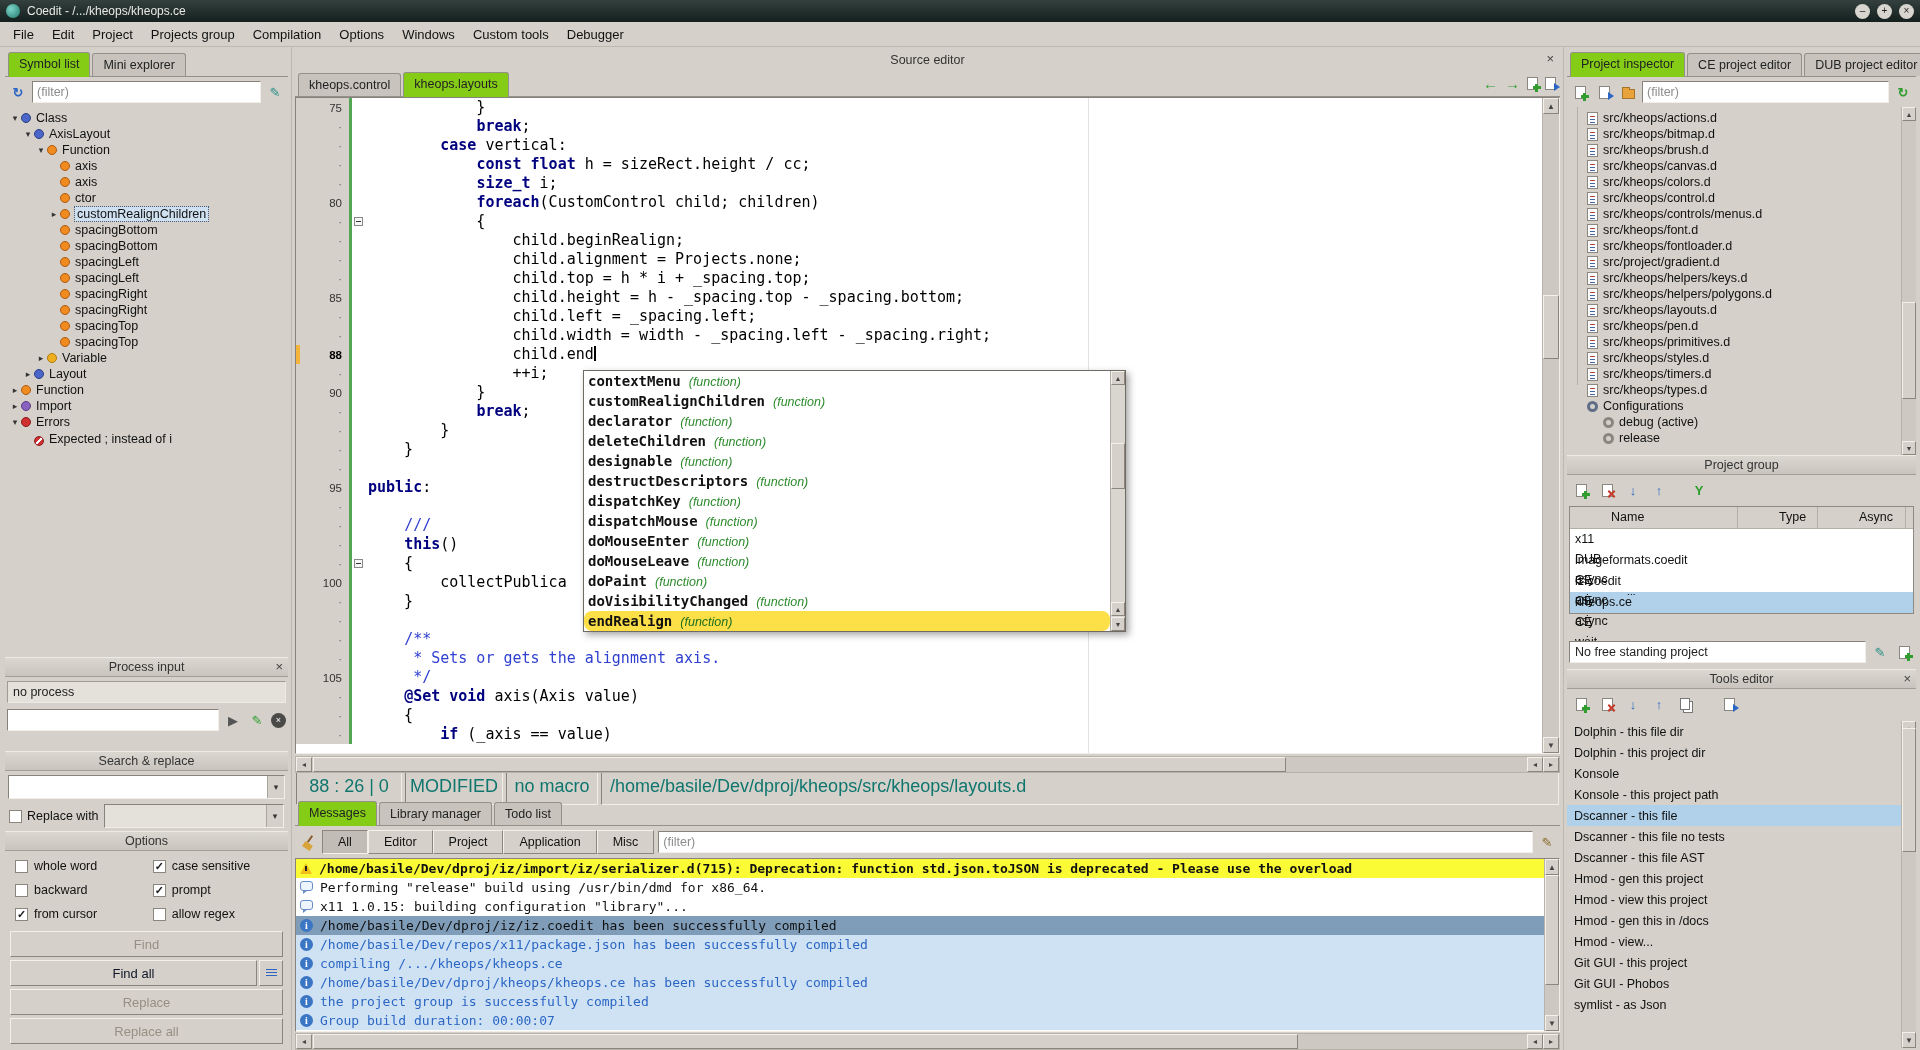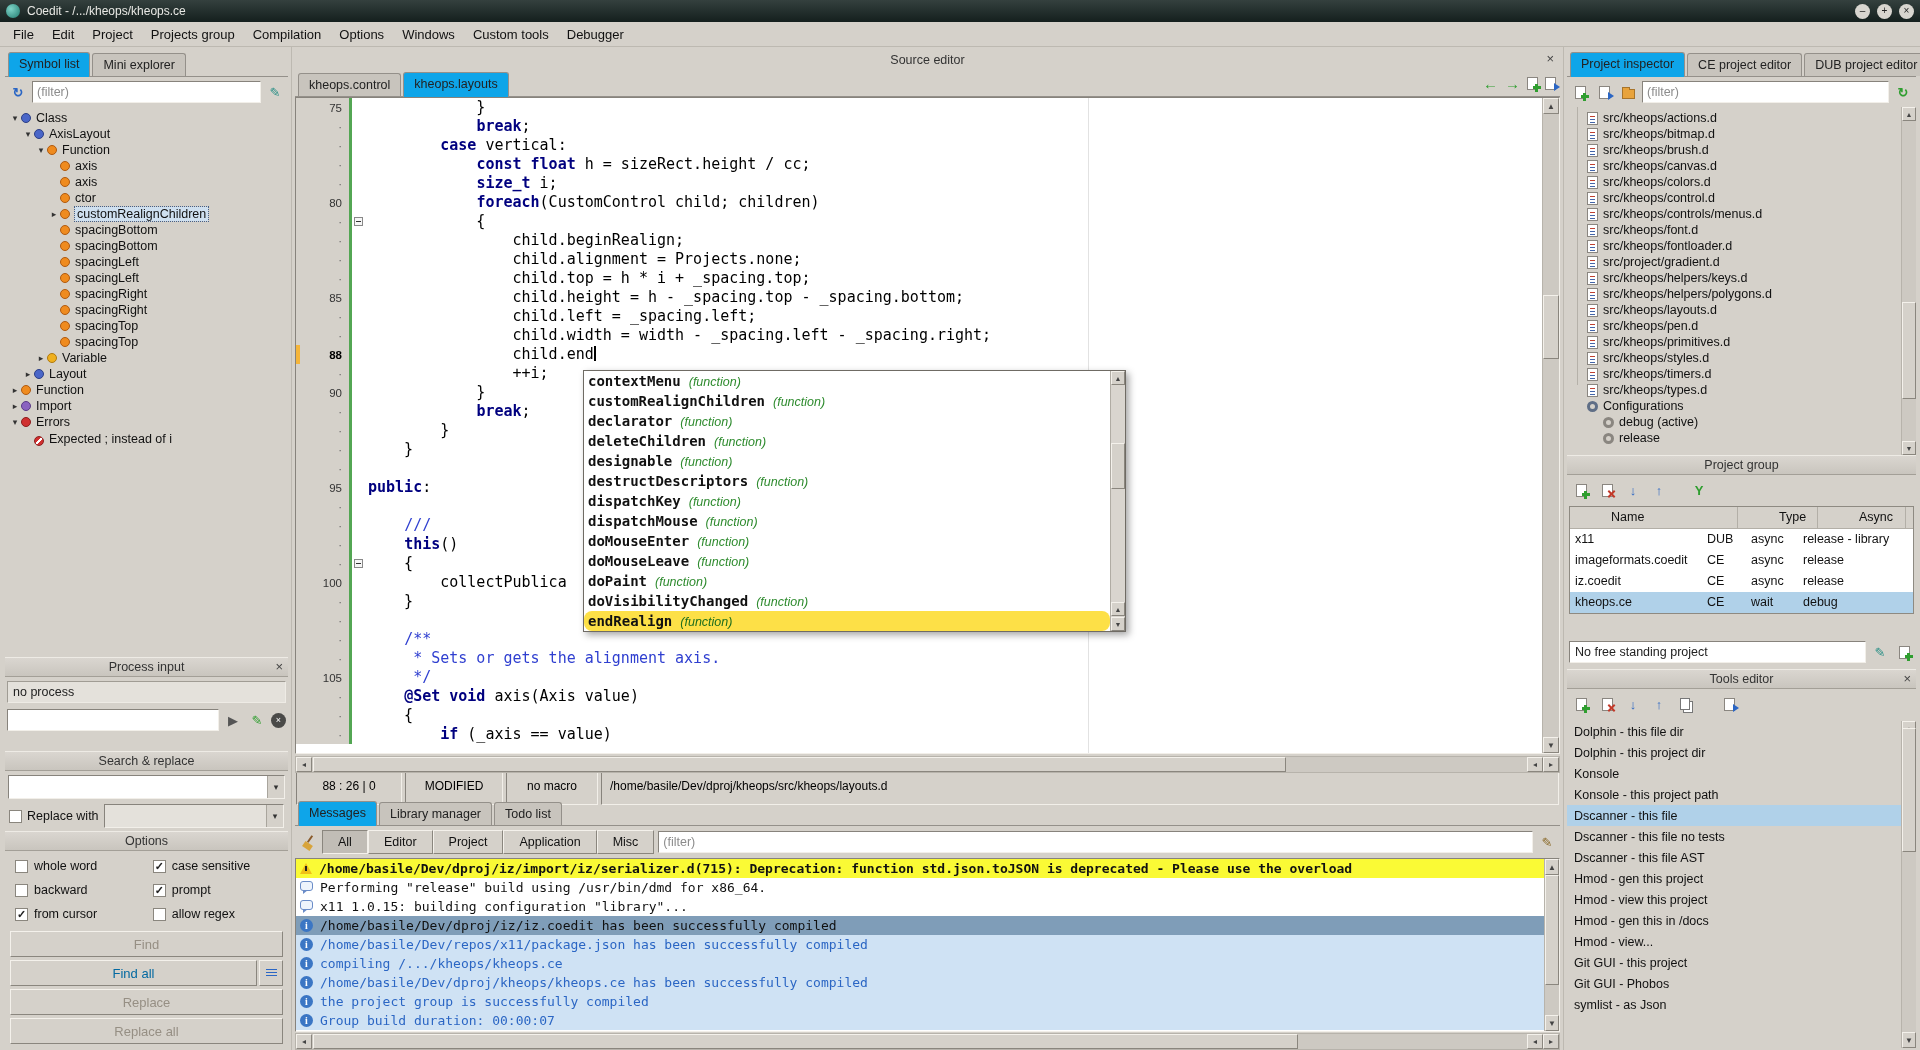--- a/index.html
+++ b/index.html
@@ -11,30 +11,30 @@
 
 .titlebar{height:22px;flex:none;background:linear-gradient(#34403e,#141f1d);color:#e8e8e4;display:flex;align-items:center;padding:0 6px;gap:7px;font-size:12px;}
 .appicon{width:14px;height:14px;border-radius:50%;background:radial-gradient(circle at 35% 35%,#7fd4c8,#1f7a6e);flex:none;}
 .tspacer{flex:1;}
 .wbtn{width:15px;height:15px;border-radius:50%;background:#d8d5cf;color:#222;display:flex;align-items:center;justify-content:center;font-size:10px;line-height:1;flex:none;}
 .menubar{height:25px;flex:none;display:flex;align-items:center;padding:0 4px;border-bottom:1px solid #bdb9b1;background:#d5d1ca;}
 .menu-item{padding:3px 9px;cursor:default;}
 .main{flex:1;min-height:0;display:flex;}
 .tabsrow{display:flex;align-items:flex-end;gap:2px;height:27px;flex:none;border-bottom:1px solid #94908a;padding-left:3px;position:relative;}
 .tab{padding:4px 10px;background:#c8c4bd;border:1px solid #94908a;border-bottom:none;border-radius:3px 3px 0 0;font-size:12.5px;color:#222;white-space:nowrap;}
-.tab.active{background:#0ea5e9;margin-bottom:-1px;padding-bottom:6px;z-index:2;}
+.tab.active{background:#84cc16;margin-bottom:-1px;padding-bottom:6px;z-index:2;}
 .toolrow{display:flex;align-items:center;gap:4px;padding:4px 3px;flex:none;}
 .tinput{flex:1;min-width:0;height:22px;border:1px solid;border-color:#87837c #f2efe9 #f2efe9 #87837c;background:#fff;font:12.5px "Liberation Sans",sans-serif;padding:0 4px;color:#222;}
 .tinput::placeholder{color:#8c8c8c;opacity:1;}
 .ibtn{width:20px;height:20px;display:flex;align-items:center;justify-content:center;flex:none;font-size:13px;line-height:1;}
 .hdr{height:20px;flex:none;background:linear-gradient(#dad6d0,#c9c5be);border-top:1px solid #eeebe5;border-bottom:1px solid #a39f97;display:flex;align-items:center;justify-content:center;font-size:12.5px;color:#333;position:relative;}
 .hdr .hx{position:absolute;right:5px;top:1px;font-size:13px;color:#444;}
 .panetitle{height:20px;flex:none;display:flex;align-items:center;justify-content:center;font-size:12.5px;color:#333;position:relative;}
 .panetitle .hx{position:absolute;right:6px;top:1px;font-size:13px;color:#444;}
-.btn{height:26px;background:#d5d1ca;border:1px solid;border-color:#f4f1eb #8a867e #8a867e #f4f1eb;font-size:13px;color:#0369a1;display:flex;align-items:center;justify-content:center;flex:none;}
+.btn{height:26px;background:#d5d1ca;border:1px solid;border-color:#f4f1eb #8a867e #8a867e #f4f1eb;font-size:13px;color:#0f172a;display:flex;align-items:center;justify-content:center;flex:none;}
 .btn.disabled{color:#968f84;}
 .green{color:#2f9e2f;} .blue{color:#2b66c4;} .gray{color:#555;} .teal{color:#2a8f86;} .brown{color:#8a6a2a;}
 .bold{font-weight:bold;}
 
 
 .pg{width:11px;height:13px;background:#fff;border:1px solid #8a8680;flex:none;position:relative;}
 .pg.lines::after{content:"";position:absolute;left:2px;top:3px;right:2px;height:1px;background:#c04030;box-shadow:0 3px 0 #4466aa,0 6px 0 #4466aa;}
 .pg.add::before{content:"";position:absolute;right:-4px;bottom:0;width:8px;height:3px;background:#2f9e2f;}
 .pg.add::after{content:"";position:absolute;right:-1px;bottom:-3px;width:3px;height:8px;background:#2f9e2f;}
 .pg.del::before{content:"";position:absolute;right:-4px;bottom:1px;width:9px;height:2px;background:#c23a2a;transform:rotate(45deg);}
@@ -105,21 +105,21 @@
 .sarrow.up{top:0;} .sarrow.dn{bottom:0;} .sarrow.b1{bottom:15px;}
 .vthumb{position:absolute;left:0;right:0;background:#d5d1ca;border:1px solid;border-color:#f4f1eb #8a867e #8a867e #f4f1eb;}
 .edthumb{top:30%;height:64px;}
 .hscroll{height:17px;flex:none;background:#cdc9c2;border:1px solid #b7b3ab;position:relative;margin-top:2px;}
 .harrow{position:absolute;top:0;bottom:0;width:16px;display:flex;align-items:center;justify-content:center;font-size:8px;color:#444;background:#d5d1ca;border:1px solid;border-color:#f4f1eb #8a867e #8a867e #f4f1eb;}
 .ha-l{left:0;} .ha-r1{right:16px;} .ha-r2{right:0;}
 .hthumb{position:absolute;top:0;bottom:0;background:#d5d1ca;border:1px solid;border-color:#f4f1eb #8a867e #8a867e #f4f1eb;}
 .edhthumb{left:17px;width:77%;}
 .msghthumb{left:17px;width:78%;}
 .statusbar{height:26px;flex:none;display:flex;gap:3px;align-items:center;padding:3px 1px;}
-.scell{height:37px;border:1px solid;border-color:#87837c #f2efe9 #f2efe9 #87837c;display:flex;align-items:center;padding:0 8px;font-size:12px;color:#000000;white-space:nowrap;overflow:hidden;}
+.scell{height:37px;border:1px solid;border-color:#87837c #f2efe9 #f2efe9 #87837c;display:flex;align-items:center;padding:0 8px;font-size:18px;color:#0f766e;white-space:nowrap;overflow:hidden;}
 .s1{width:106px;justify-content:center;} .s2{width:98px;justify-content:center;} .s3{width:92px;justify-content:center;} .s4{flex:1;justify-content:flex-start;}
 .edtools{position:absolute;right:4px;bottom:4px;display:flex;gap:7px;align-items:center;}
 .fbtn{height:24px;padding:0 15px;background:#d5d1ca;border:1px solid;border-color:#f4f1eb #8a867e #8a867e #f4f1eb;display:flex;align-items:center;font-size:12.5px;flex:none;}
 .fbtn.active{background:#c1bdb6;border-color:#8a867e #f4f1eb #f4f1eb #8a867e;}
 .msglist{height:174px;flex:none;border:1px solid;border-color:#87837c #f2efe9 #f2efe9 #87837c;background:#fff;overflow:hidden;display:flex;}
 .msgcol{flex:1;min-width:0;overflow:hidden;}
 .msg-row{height:19px;display:flex;align-items:center;gap:7px;padding:0 4px;font:13px/19px "DejaVu Sans Mono",monospace;white-space:pre;}
 .msg-row.warn{background:#fafa35;font-weight:bold;}
 .msg-row.sel{background:#7f9db8;}
 .msg-row.blue{background:#cfe2f4;}
@@ -151,21 +151,21 @@
 .rtrow.d1{padding-left:30px;}
 .rvscroll{position:absolute;right:0;top:0;bottom:0;width:15px;background:#cdc9c2;border-left:1px solid #b7b3ab;}
 .rvscroll .sarrow{height:14px;font-size:7px;}
 .rthumb{top:56%;height:28%;}
 .pgtoolbar{display:flex;align-items:center;gap:6px;padding:5px 4px;flex:none;}
 .rtable{margin:1px 2px;flex:none;border:1px solid #8e8a82;background:#fff;font-size:12.5px;}
 .rth{display:flex;height:22px;background:#d5d1ca;border-bottom:1px solid #b3afa7;}
 .rth .col{border-right:1px solid #b3afa7;margin-left:36px;}
 .col{padding:3px 5px;white-space:nowrap;overflow:hidden;}
 .c0{width:132px;flex:none;} .c1{width:44px;flex:none;} .c2{width:52px;flex:none;} .c3{flex:1;min-width:0;}
-.rtr{display:flex;height:21px;}
+.rtr{display:flex;height:21px;flex-direction:column;}
 .rtr.selected{background:#b0d1e9;}
 .freestand{display:flex;gap:4px;margin:26px 2px 6px;align-items:center;flex:none;}
 .fsfield{flex:1;height:22px;border:1px solid;border-color:#87837c #f2efe9 #f2efe9 #87837c;background:#fff;display:flex;align-items:center;padding:0 5px;font-size:12.5px;color:#222;}
 .toolslist{flex:1;min-height:0;position:relative;overflow:hidden;margin-top:2px;}
 .toolitem{height:21px;display:flex;align-items:center;padding-left:7px;font-size:12.5px;white-space:nowrap;}
 .toolitem.selected{background:#b0d1e9;}
 .tvscroll{position:absolute;right:0;top:0;bottom:0;width:15px;background:#cdc9c2;border-left:1px solid #b7b3ab;}
 .tvthumb{top:2%;height:38%;}
 </style>
 </head>

